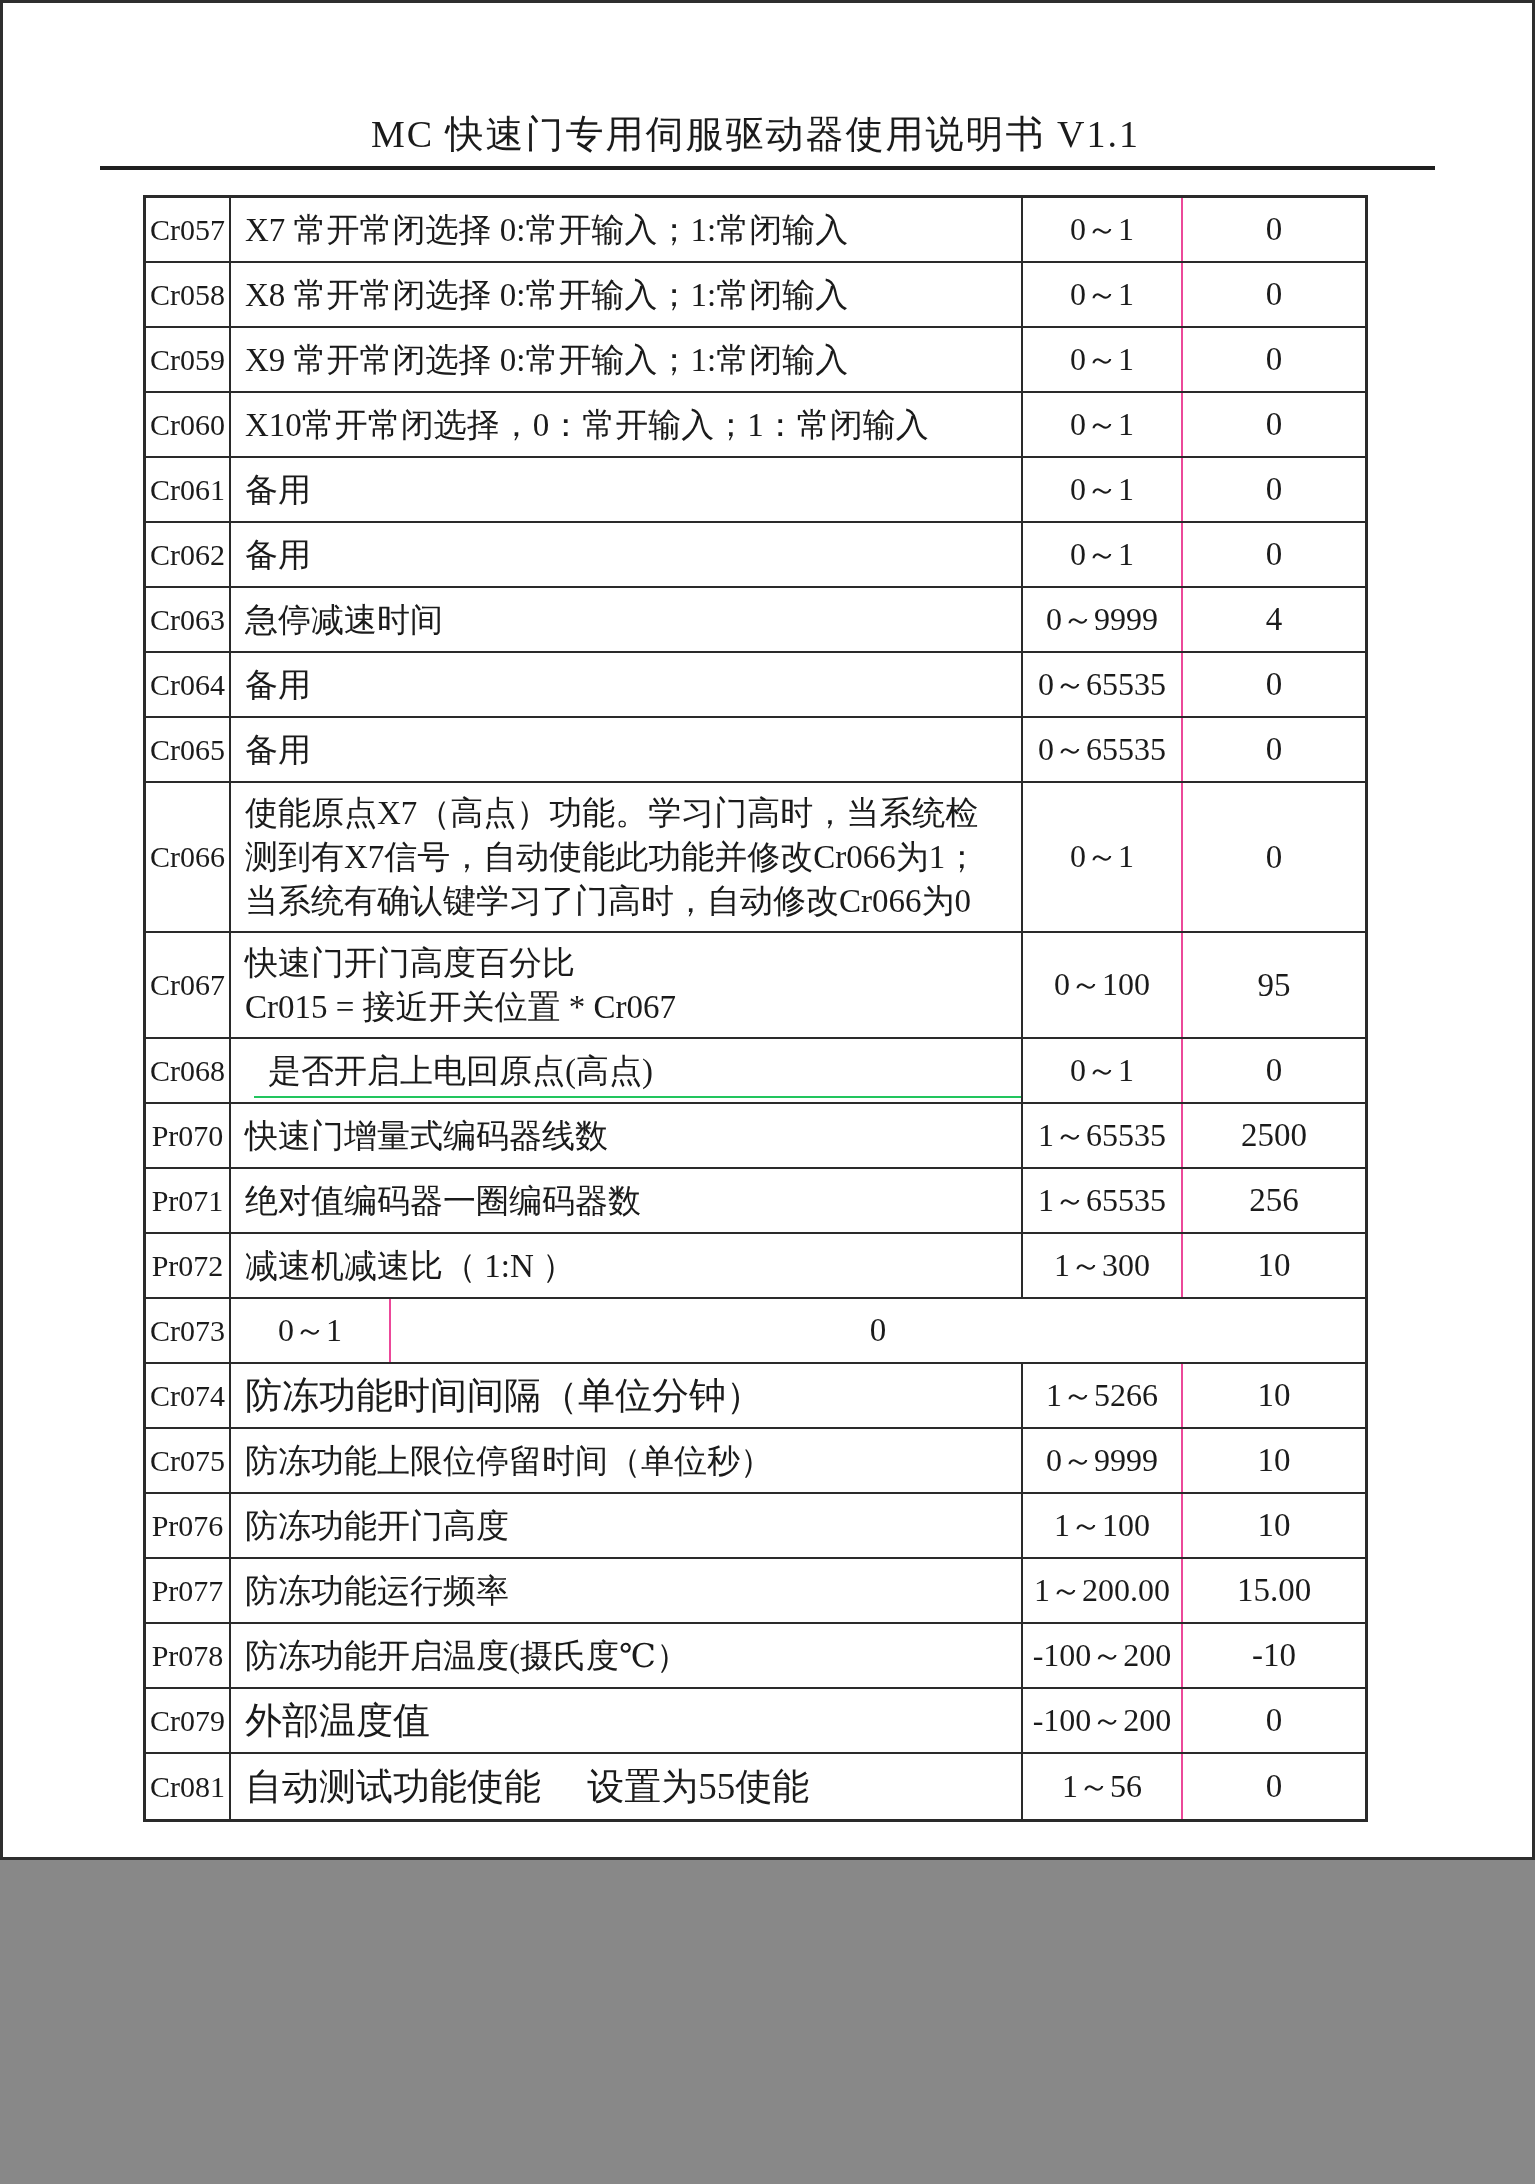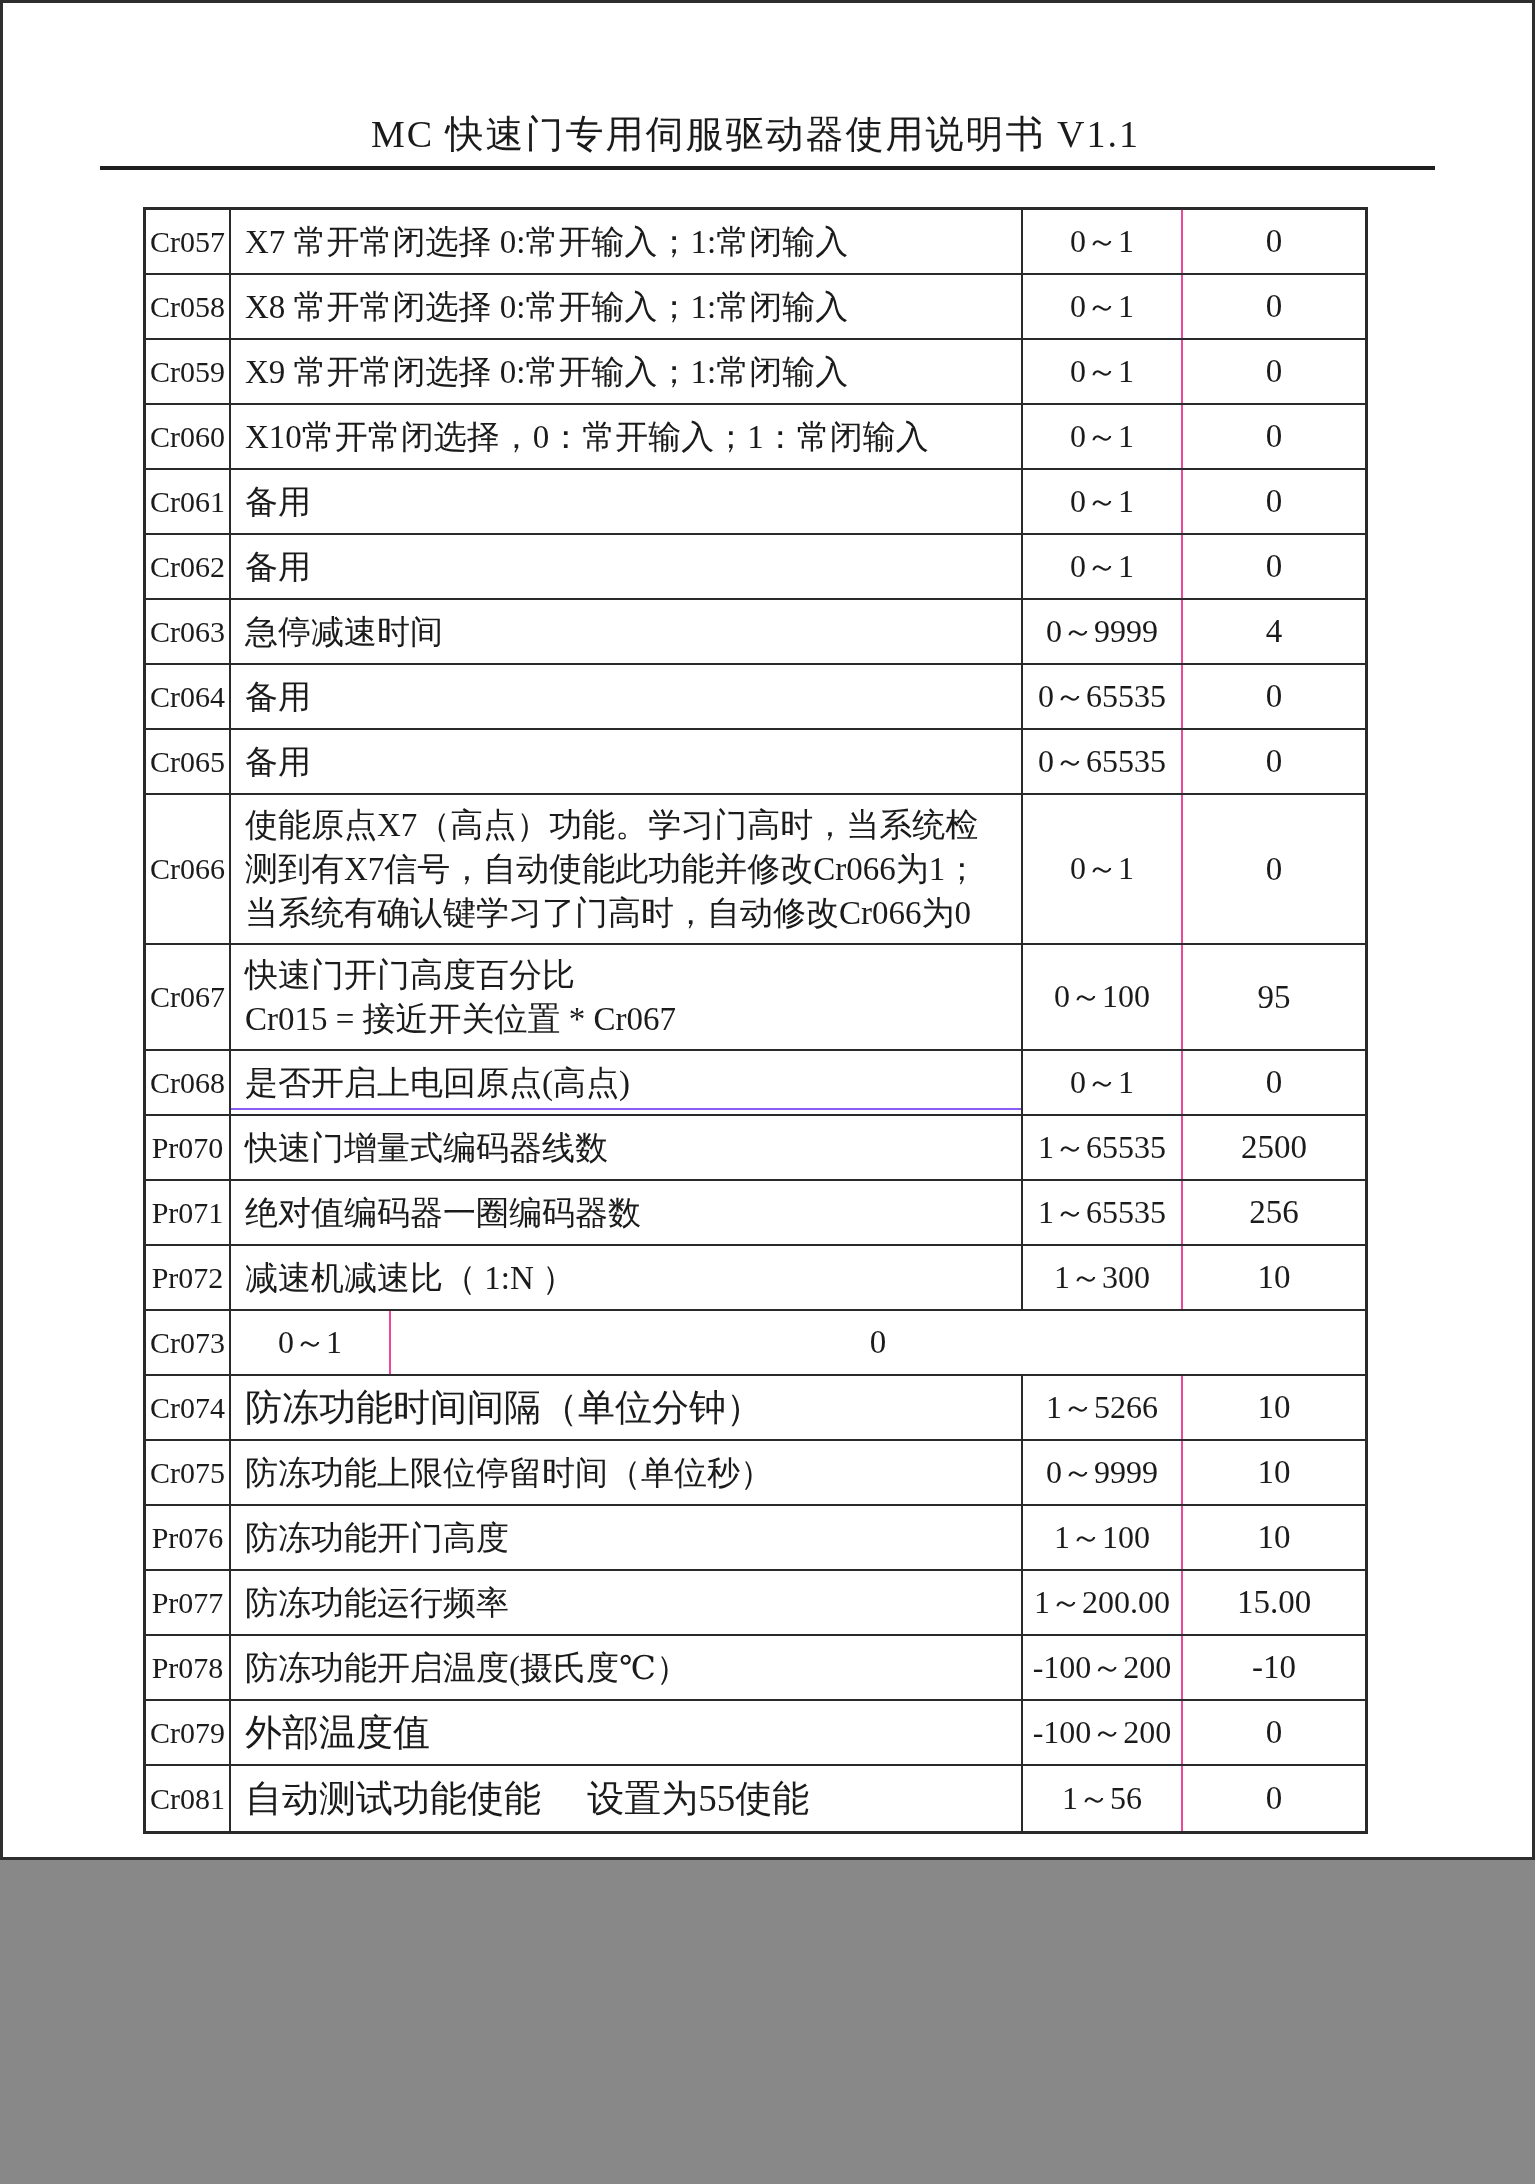--- a/index.html
+++ b/index.html
@@ -18,21 +18,21 @@
     position:absolute; left:140px; top:106px; width:1225px;
     text-align:center; font-size:38px; letter-spacing:2px;
     white-space:nowrap;
   }
   .header-rule {
     position:absolute; left:97px; top:163px; width:1335px; height:0;
     border-top:4px solid #1f1f1f;
   }
   
   .param-table {
-    position:absolute; left:140px; top:204px; width:1225px;
+    position:absolute; left:140px; top:192px; width:1225px;
     box-sizing:border-box;
     border:3px solid #2a2a2a;
   }
   .param-row {
     display:flex; align-items:stretch;
     box-sizing:border-box;
     border-bottom:2px solid #2a2a2a;
     min-height:65px;
   }
   .param-row:last-child { border-bottom:none; }
@@ -62,24 +62,25 @@
     border-right:2px solid #ec4899;
     font-size:32px;
     padding:0 2px;
   }
   .cell.defval {
     flex:1;
     justify-content:center; text-align:center;
   }
   .desc-stack { display:flex; flex-direction:column; width:100%; }
   .desc-part-a {
-    border-bottom:2px solid #8b5cf6;
+    border-bottom:2px solid #22c55e;
     padding:5px 10px 3px 14px;
     line-height:44px;
     white-space:pre-line;
+    margin-left:23px;
   }
   .desc-part-b {
     padding:6px 10px 6px 14px;
     line-height:44px;
     white-space:pre-line;
   }
   
   .footer-rule-top {
     position:absolute; left:97px; top:1983px; width:1335px; height:0;
     border-top:4px solid #1f1f1f;

